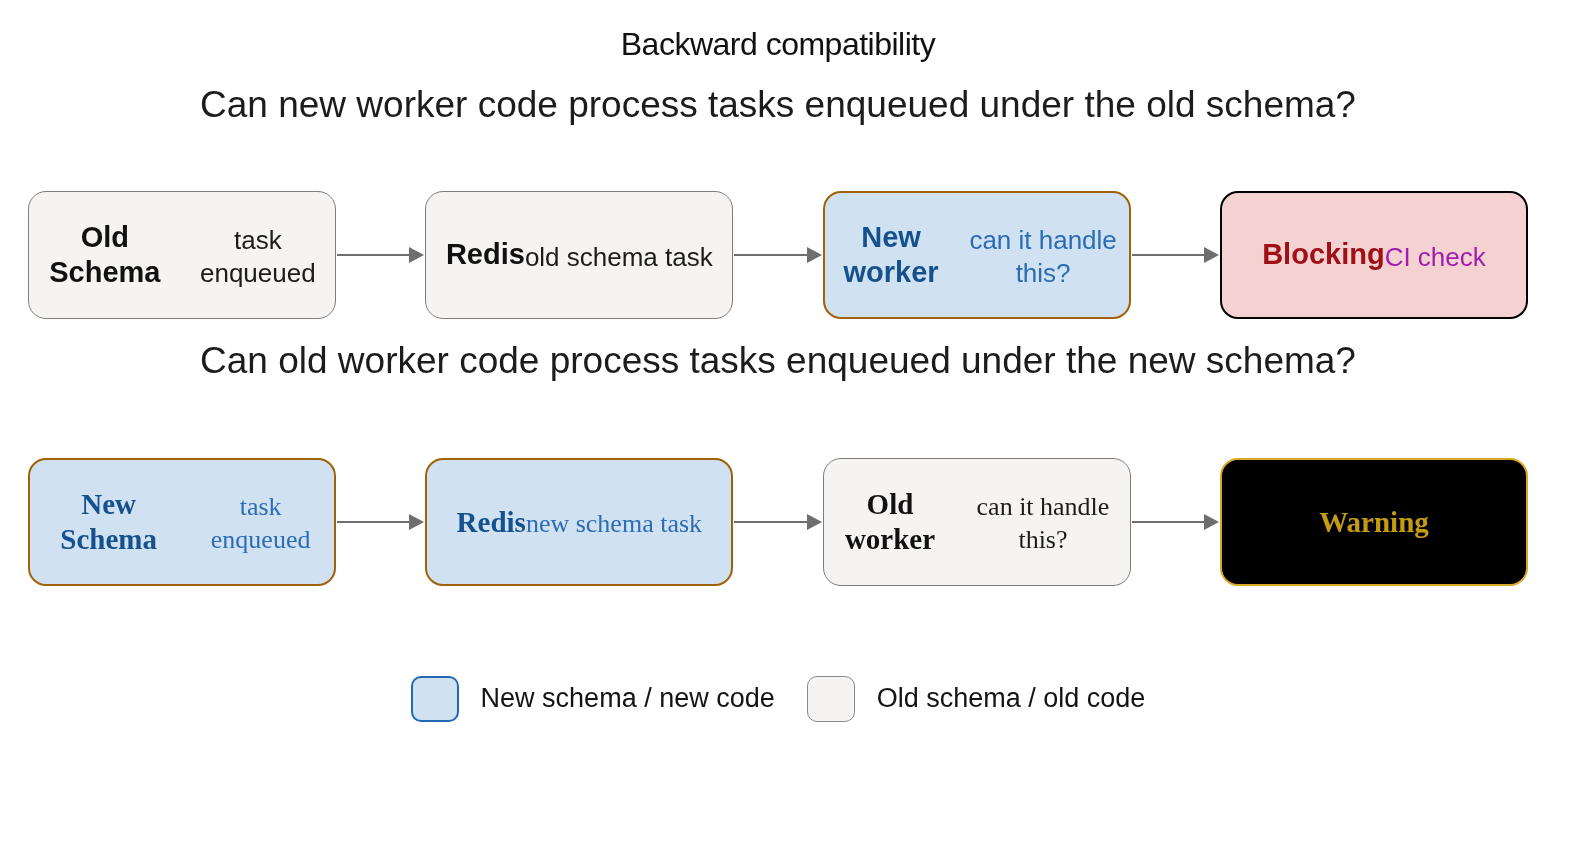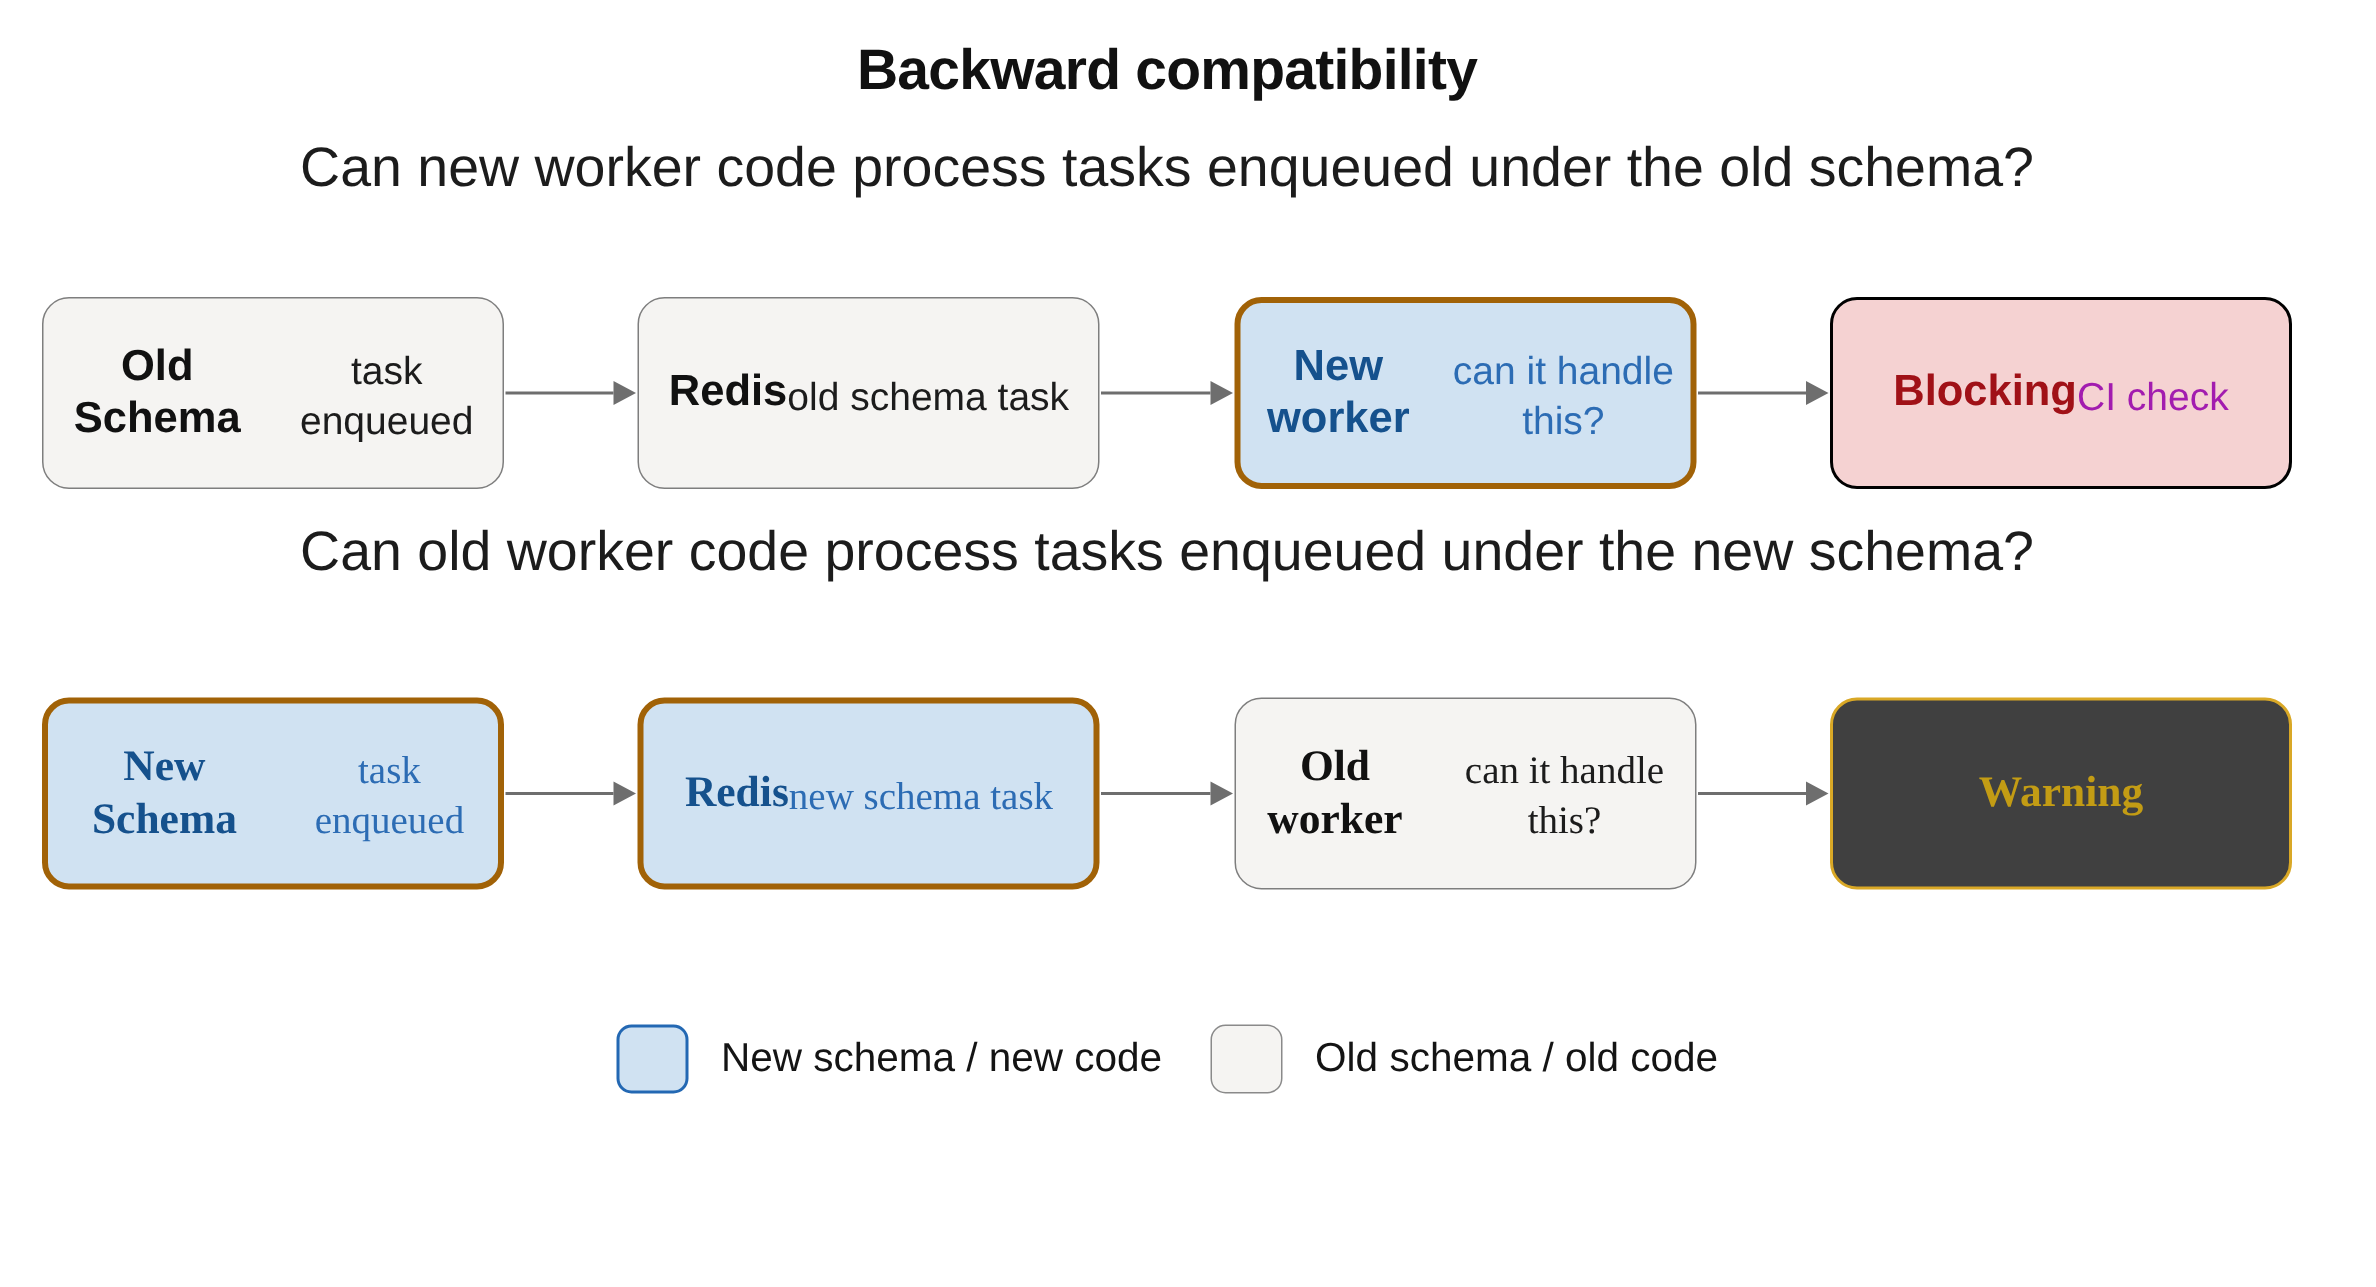--- a/index.html
+++ b/index.html
@@ -15,22 +15,22 @@
     box-sizing: border-box;
     overflow: hidden;
   }
   .content {
     width: 1500px;
     margin-left: 28px;
   }
   .section-title {
     margin: 0;
     text-align: center;
-    font-size: 38px;
-    font-weight: 700;
+    font-size: 32px;
+    font-weight: 400;
     letter-spacing: -0.5px;
     line-height: 1.15;
     color: #111111;
   }
   .section-title.first { padding-top: 26px; }
   .section-title.second { padding-top: 64px; }
   .section-subtitle {
     margin: 18px 0 0 0;
     text-align: center;
     font-size: 37px;
@@ -68,32 +68,32 @@
   }
   
   .node-old {
     background: #f5f4f2;
     border: 1.5px solid #7e7e7e;
   }
   .node-old .node-title { color: #111111; }
   .node-old .node-subtitle { color: #1c1c1c; }
   .node-new {
     background: #d0e2f2;
-    border: 4px solid #a16207;
+    border: 2px solid #a16207;
   }
   .node-new .node-title { color: #15518d; }
   .node-new .node-subtitle { color: #2c6cb4; }
   .node-blocking {
     background: #f5d2d2;
     border: 2px solid #000000;
   }
   .node-blocking .node-title { color: #a01117; }
   .node-blocking .node-subtitle { color: #a21caf; }
   .node-warning {
-    background: #404040;
+    background: #000000;
     border: 2px solid #d9a826;
   }
   .node-warning .node-title { color: #c39c14; }
   .arrow {
     flex: 1 1 auto;
     display: flex;
     align-items: center;
     padding: 0 1px;
   }
   .arrow-line {

